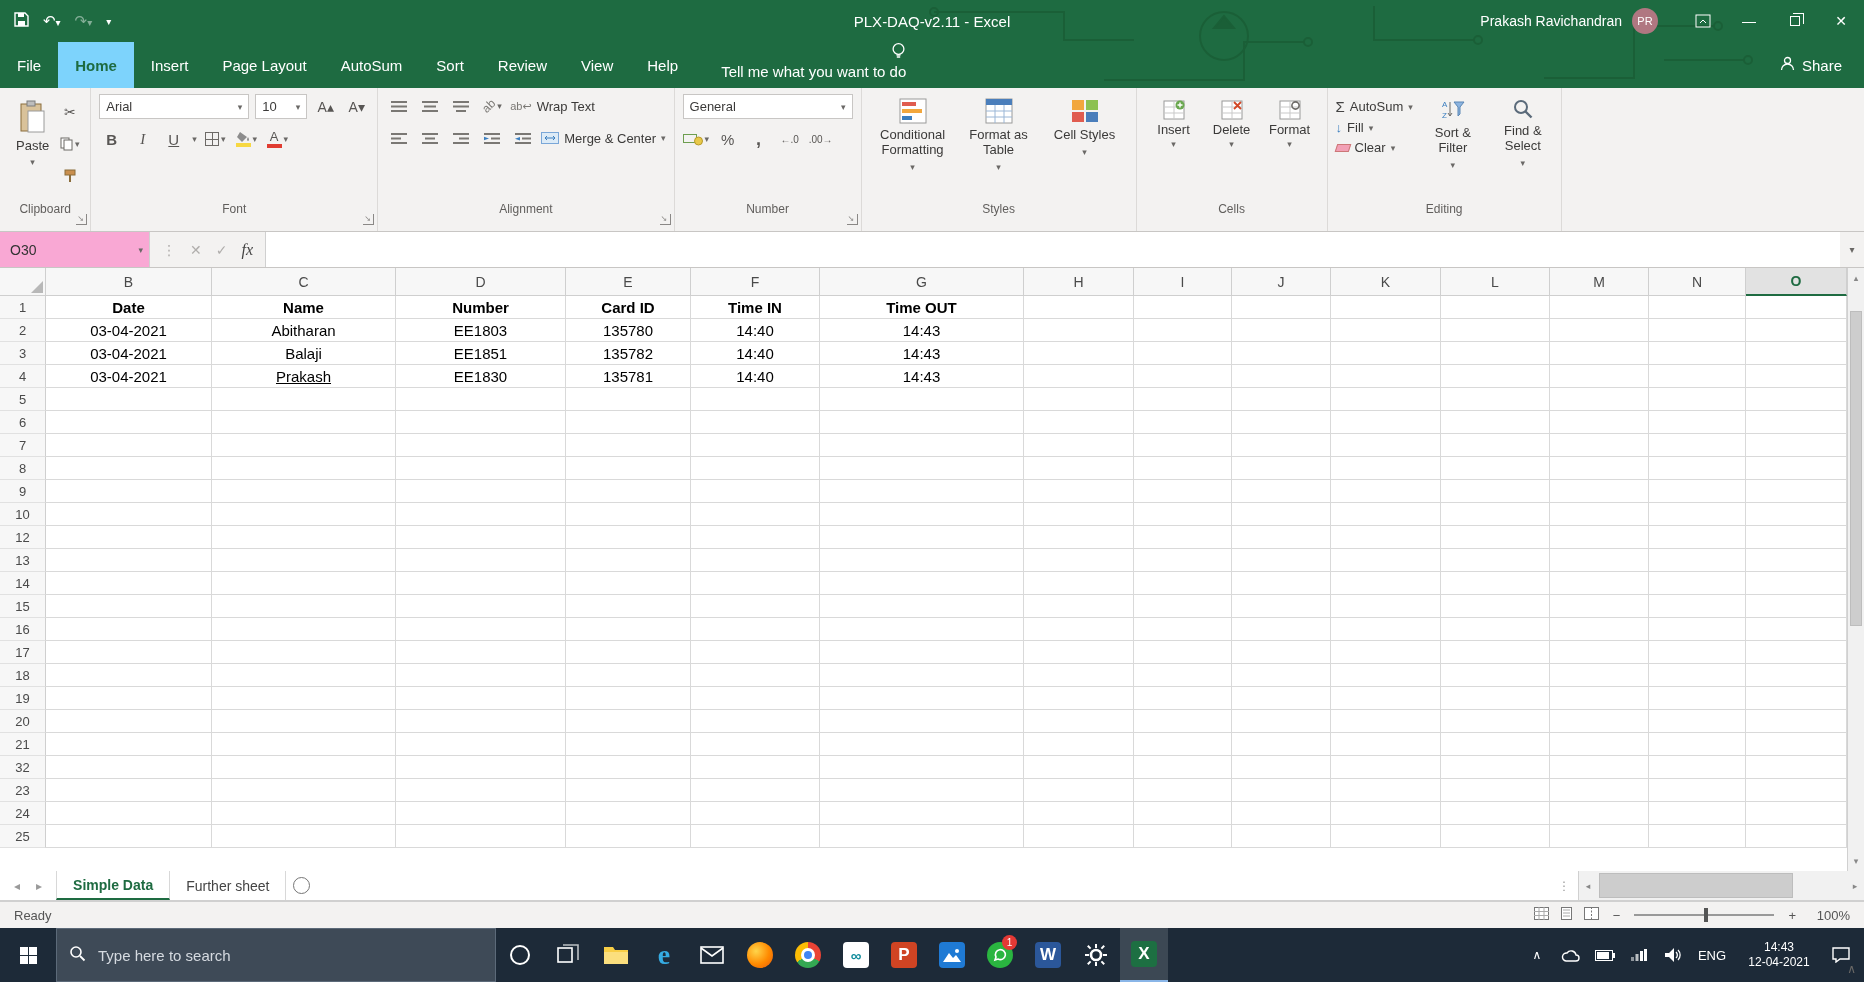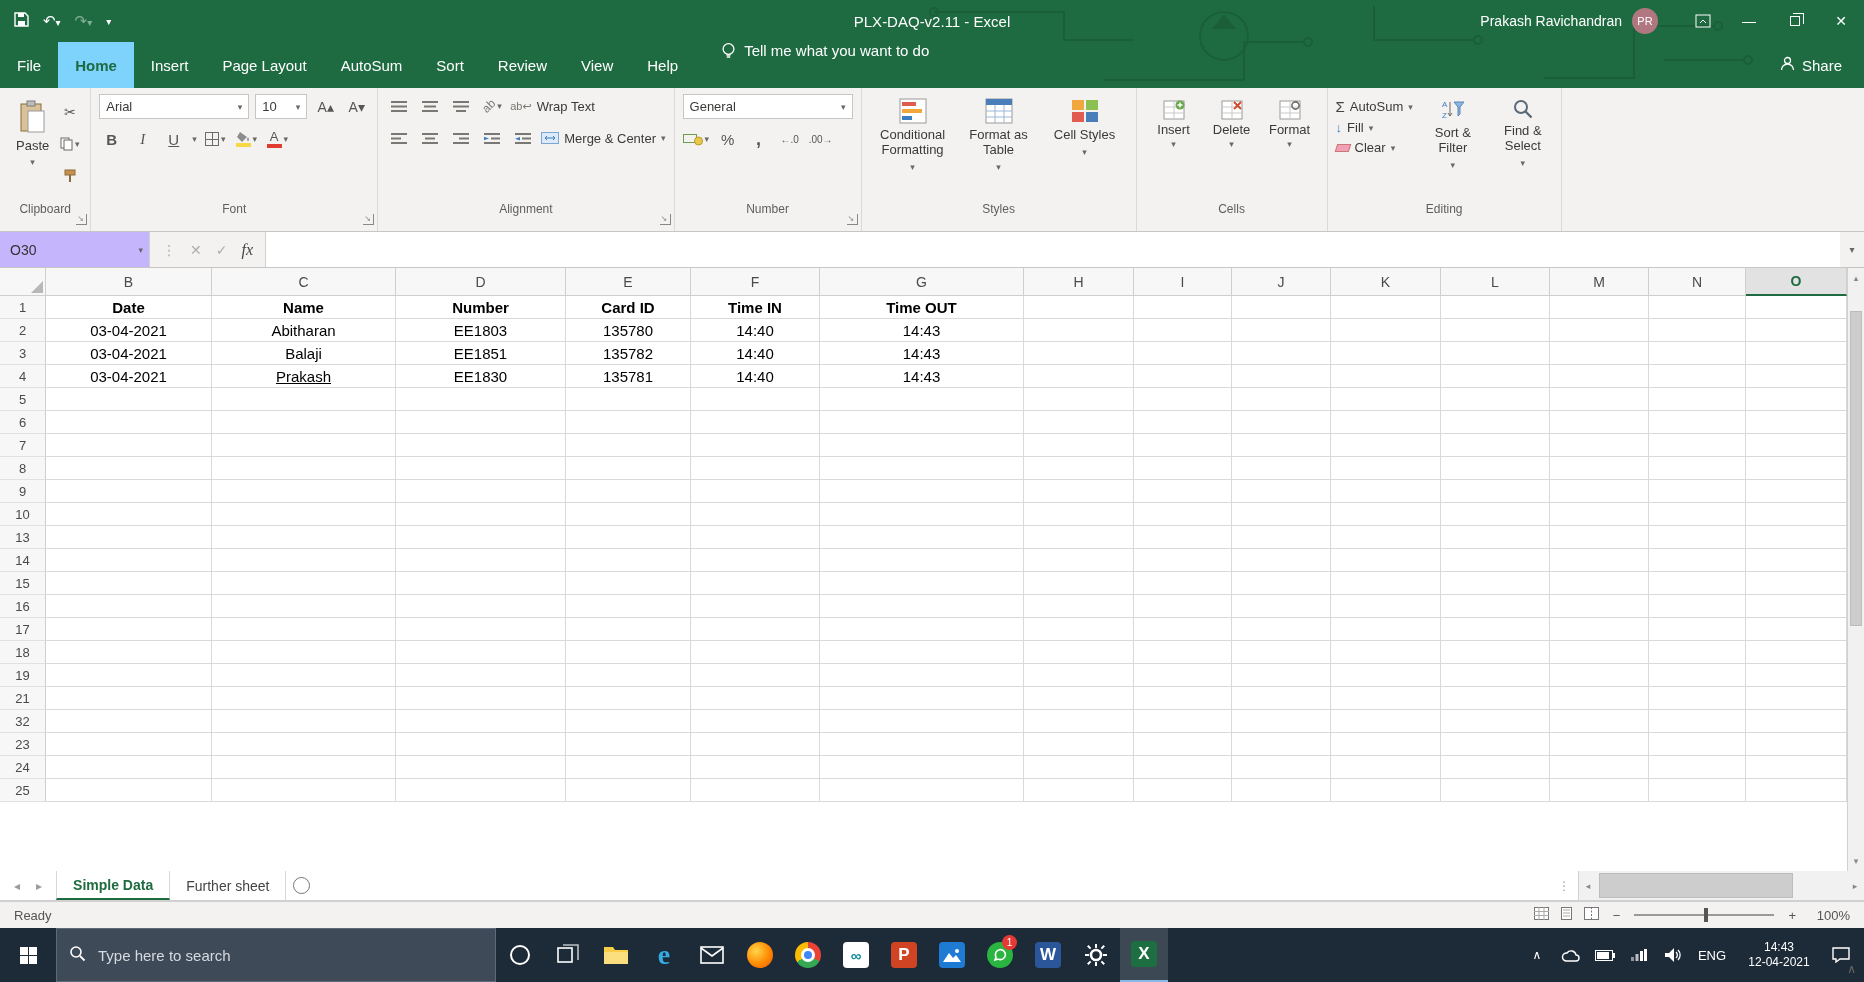--- a/index.html
+++ b/index.html
@@ -21,21 +21,21 @@
     font-size:11px; display:flex; align-items:center; justify-content:center; margin-right:22px; }
   .winbtn { width:46px; height:42px; display:flex; align-items:center; justify-content:center; font-size:14px; }
   .restore-glyph { width:10px; height:10px; border:1px solid #fff; position:relative; }
   .restore-glyph::before { content:""; position:absolute; left:2px; top:-4px; width:10px; height:10px;
     border:1px solid #fff; border-bottom:none; border-left:none; }
 
   
   .menubar { position:relative; z-index:1; height:46px; display:flex; align-items:stretch; color:#fff; }
   .tab { padding:0 17px; font-size:15px; display:flex; align-items:center; cursor:default; }
   .tab.active { background:#7dd3fc; color:#1e6b41; font-weight:bold; }
-  .tellme { display:flex; align-items:flex-start; gap:8px; margin-left:26px; font-size:15px; }
+  .tellme { display:flex; align-items:flex-end; gap:0; margin-left:26px; font-size:15px;flex-direction:column; }
   .share { margin-left:auto; display:flex; align-items:center; gap:7px; padding:0 22px; font-size:15px; }
 
   
   .ribbon { height:144px; background:#f3f2f1; border-bottom:1px solid #c8c6c4; display:flex; }
   .rgroup { position:relative; display:flex; flex-direction:column; border-right:1px solid #dcdad8; padding:6px 8px 0; }
   .rg-content { height:100px; display:flex; align-items:flex-start; }
   .rg-label { height:30px; font-size:12px; color:#605e5c; text-align:center; padding-top:8px; }
   .launcher { position:absolute; right:3px; bottom:6px; width:11px; height:11px;
     border-right:1px solid #8a8886; border-bottom:1px solid #8a8886; font-size:8px; color:#8a8886;
     line-height:9px; text-align:left; padding-left:1px; }
@@ -60,21 +60,21 @@
   .erow { display:flex; align-items:center; gap:5px; font-size:13px; color:#3b3a39; }
   .eraser { width:14px; height:8px; background:#f2a0b5; border:1px solid #c77; transform:skewX(-18deg); }
   .cellbtn { width:58px; display:flex; flex-direction:column; align-items:center; gap:2px;
     font-size:13px; color:#3b3a39; padding-top:6px; }
   .stylebtn { width:86px; display:flex; flex-direction:column; align-items:center; gap:3px;
     font-size:13px; color:#3b3a39; padding-top:4px; text-align:center; line-height:15px; }
   .collapse { position:absolute; right:8px; bottom:6px; color:#6a6866; font-size:12px; }
 
   
   .fbar { height:36px; background:#f3f2f1; border-bottom:1px solid #c8c6c4; display:flex; align-items:stretch; }
-  .namebox { width:150px; background:#c4b5fd; border-right:1px solid #d0d0d0; display:flex; align-items:center;
+  .namebox { width:150px; background:#f9a8d4; border-right:1px solid #d0d0d0; display:flex; align-items:center;
     font-size:14px; color:#333; padding-left:10px; justify-content:space-between; }
   .namebox .dd { padding-right:6px; }
   .fx-btns { display:flex; align-items:center; gap:14px; padding:0 12px; color:#b0aeac; font-size:14px; }
   .fx { font-family:"Liberation Serif",serif; font-style:italic; color:#444; font-size:16px; }
   .finput { flex:1; background:#fff; border-left:1px solid #d0d0d0; display:flex; align-items:center;
     font-size:14px; padding-left:8px; color:#333; }
   .fexpand { width:24px; display:flex; align-items:center; justify-content:center; color:#6a6866; font-size:10px; }
 
   
   .sheet { flex:1; display:flex; background:#fff; position:relative; }
@@ -774,20 +774,37 @@
             <div class="cell" style="width: 110px;"></div>
             <div class="cell" style="width: 98px;"></div>
             <div class="cell" style="width: 99px;"></div>
             <div class="cell" style="width: 110px;"></div>
             <div class="cell" style="width: 109px;"></div>
             <div class="cell" style="width: 99px;"></div>
             <div class="cell" style="width: 97px;"></div>
             <div class="cell" style="width: 101px;"></div>
           </div>
           <div class="grid-row">
+            <div class="row-hdr">12</div>
+            <div class="cell" style="width: 166px;"></div>
+            <div class="cell" style="width: 184px;"></div>
+            <div class="cell" style="width: 170px;"></div>
+            <div class="cell" style="width: 125px;"></div>
+            <div class="cell" style="width: 129px;"></div>
+            <div class="cell" style="width: 204px;"></div>
+            <div class="cell" style="width: 110px;"></div>
+            <div class="cell" style="width: 98px;"></div>
+            <div class="cell" style="width: 99px;"></div>
+            <div class="cell" style="width: 110px;"></div>
+            <div class="cell" style="width: 109px;"></div>
+            <div class="cell" style="width: 99px;"></div>
+            <div class="cell" style="width: 97px;"></div>
+            <div class="cell" style="width: 101px;"></div>
+          </div>
+          <div class="grid-row">
             <div class="row-hdr">13</div>
             <div class="cell" style="width: 166px;"></div>
             <div class="cell" style="width: 184px;"></div>
             <div class="cell" style="width: 170px;"></div>
             <div class="cell" style="width: 125px;"></div>
             <div class="cell" style="width: 129px;"></div>
             <div class="cell" style="width: 204px;"></div>
             <div class="cell" style="width: 110px;"></div>
             <div class="cell" style="width: 98px;"></div>
             <div class="cell" style="width: 99px;"></div>
@@ -877,20 +894,37 @@
             <div class="cell" style="width: 98px;"></div>
             <div class="cell" style="width: 99px;"></div>
             <div class="cell" style="width: 110px;"></div>
             <div class="cell" style="width: 109px;"></div>
             <div class="cell" style="width: 99px;"></div>
             <div class="cell" style="width: 97px;"></div>
             <div class="cell" style="width: 101px;"></div>
           </div>
           <div class="grid-row">
             <div class="row-hdr">19</div>
+            <div class="cell" style="width: 166px;"></div>
+            <div class="cell" style="width: 184px;"></div>
+            <div class="cell" style="width: 170px;"></div>
+            <div class="cell" style="width: 125px;"></div>
+            <div class="cell" style="width: 129px;"></div>
+            <div class="cell" style="width: 204px;"></div>
+            <div class="cell" style="width: 110px;"></div>
+            <div class="cell" style="width: 98px;"></div>
+            <div class="cell" style="width: 99px;"></div>
+            <div class="cell" style="width: 110px;"></div>
+            <div class="cell" style="width: 109px;"></div>
+            <div class="cell" style="width: 99px;"></div>
+            <div class="cell" style="width: 97px;"></div>
+            <div class="cell" style="width: 101px;"></div>
+          </div>
+          <div class="grid-row">
+            <div class="row-hdr">20</div>
             <div class="cell" style="width: 166px;"></div>
             <div class="cell" style="width: 184px;"></div>
             <div class="cell" style="width: 170px;"></div>
             <div class="cell" style="width: 125px;"></div>
             <div class="cell" style="width: 129px;"></div>
             <div class="cell" style="width: 204px;"></div>
             <div class="cell" style="width: 110px;"></div>
             <div class="cell" style="width: 98px;"></div>
             <div class="cell" style="width: 99px;"></div>
             <div class="cell" style="width: 110px;"></div>

